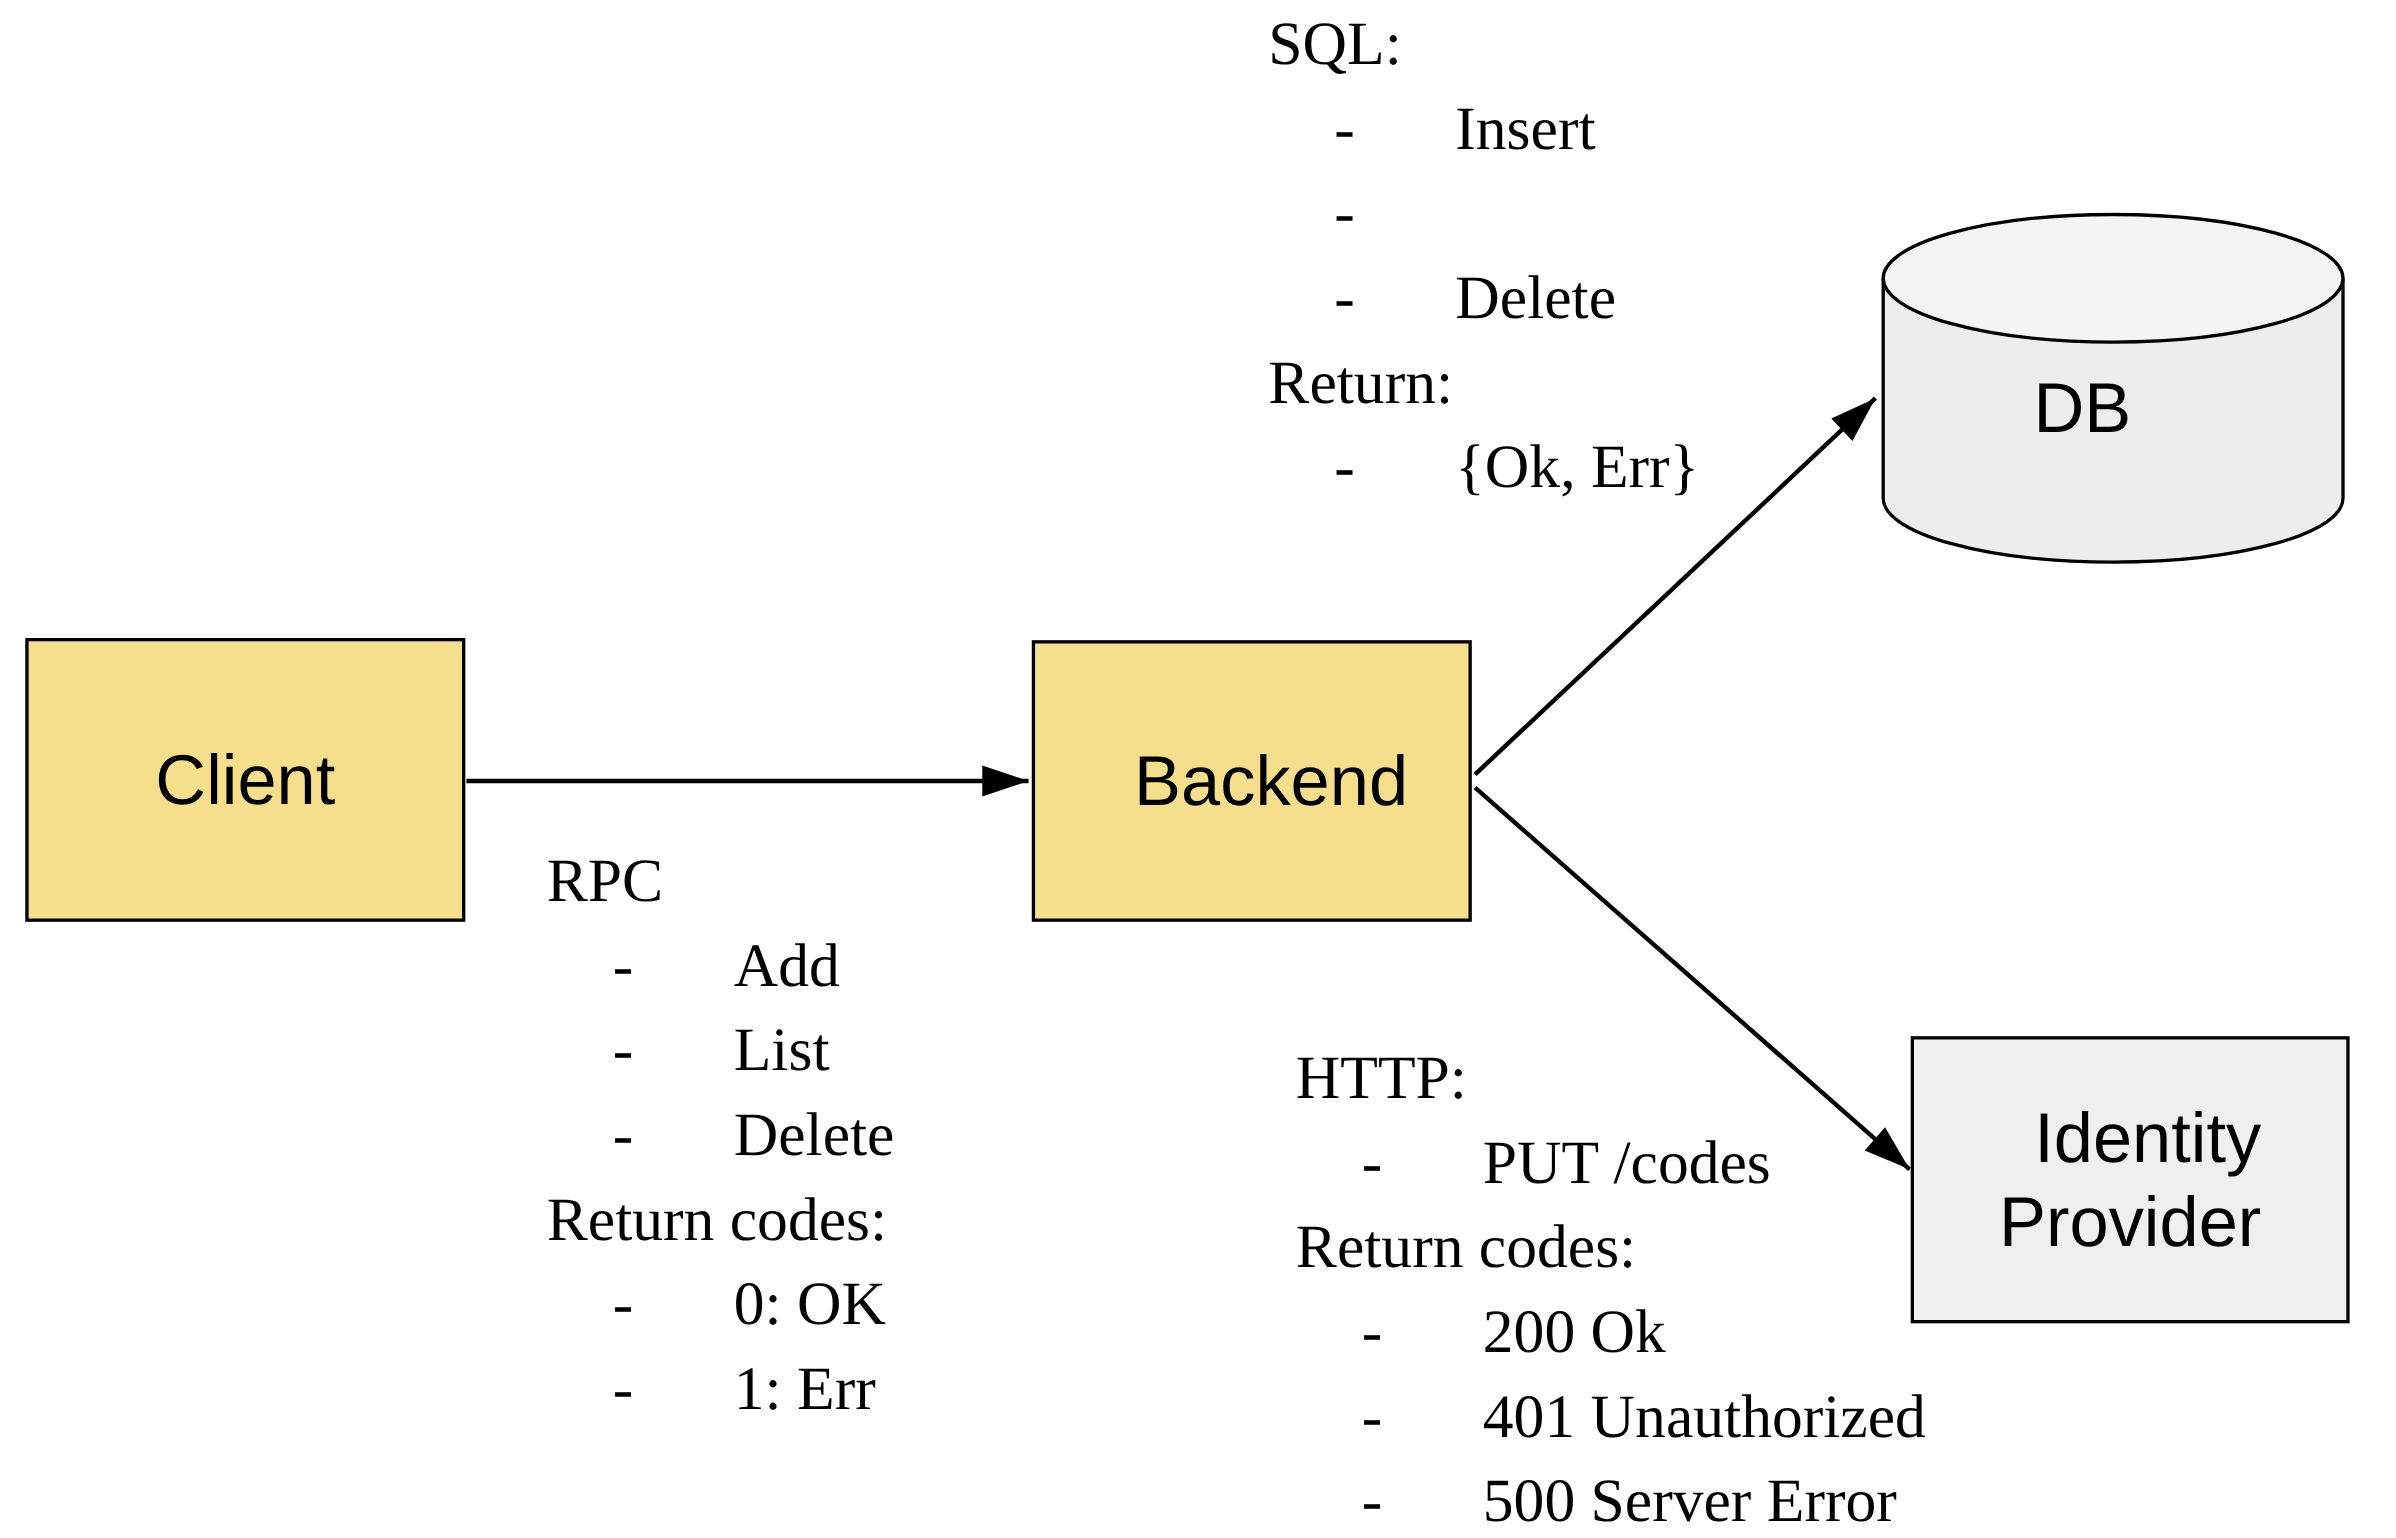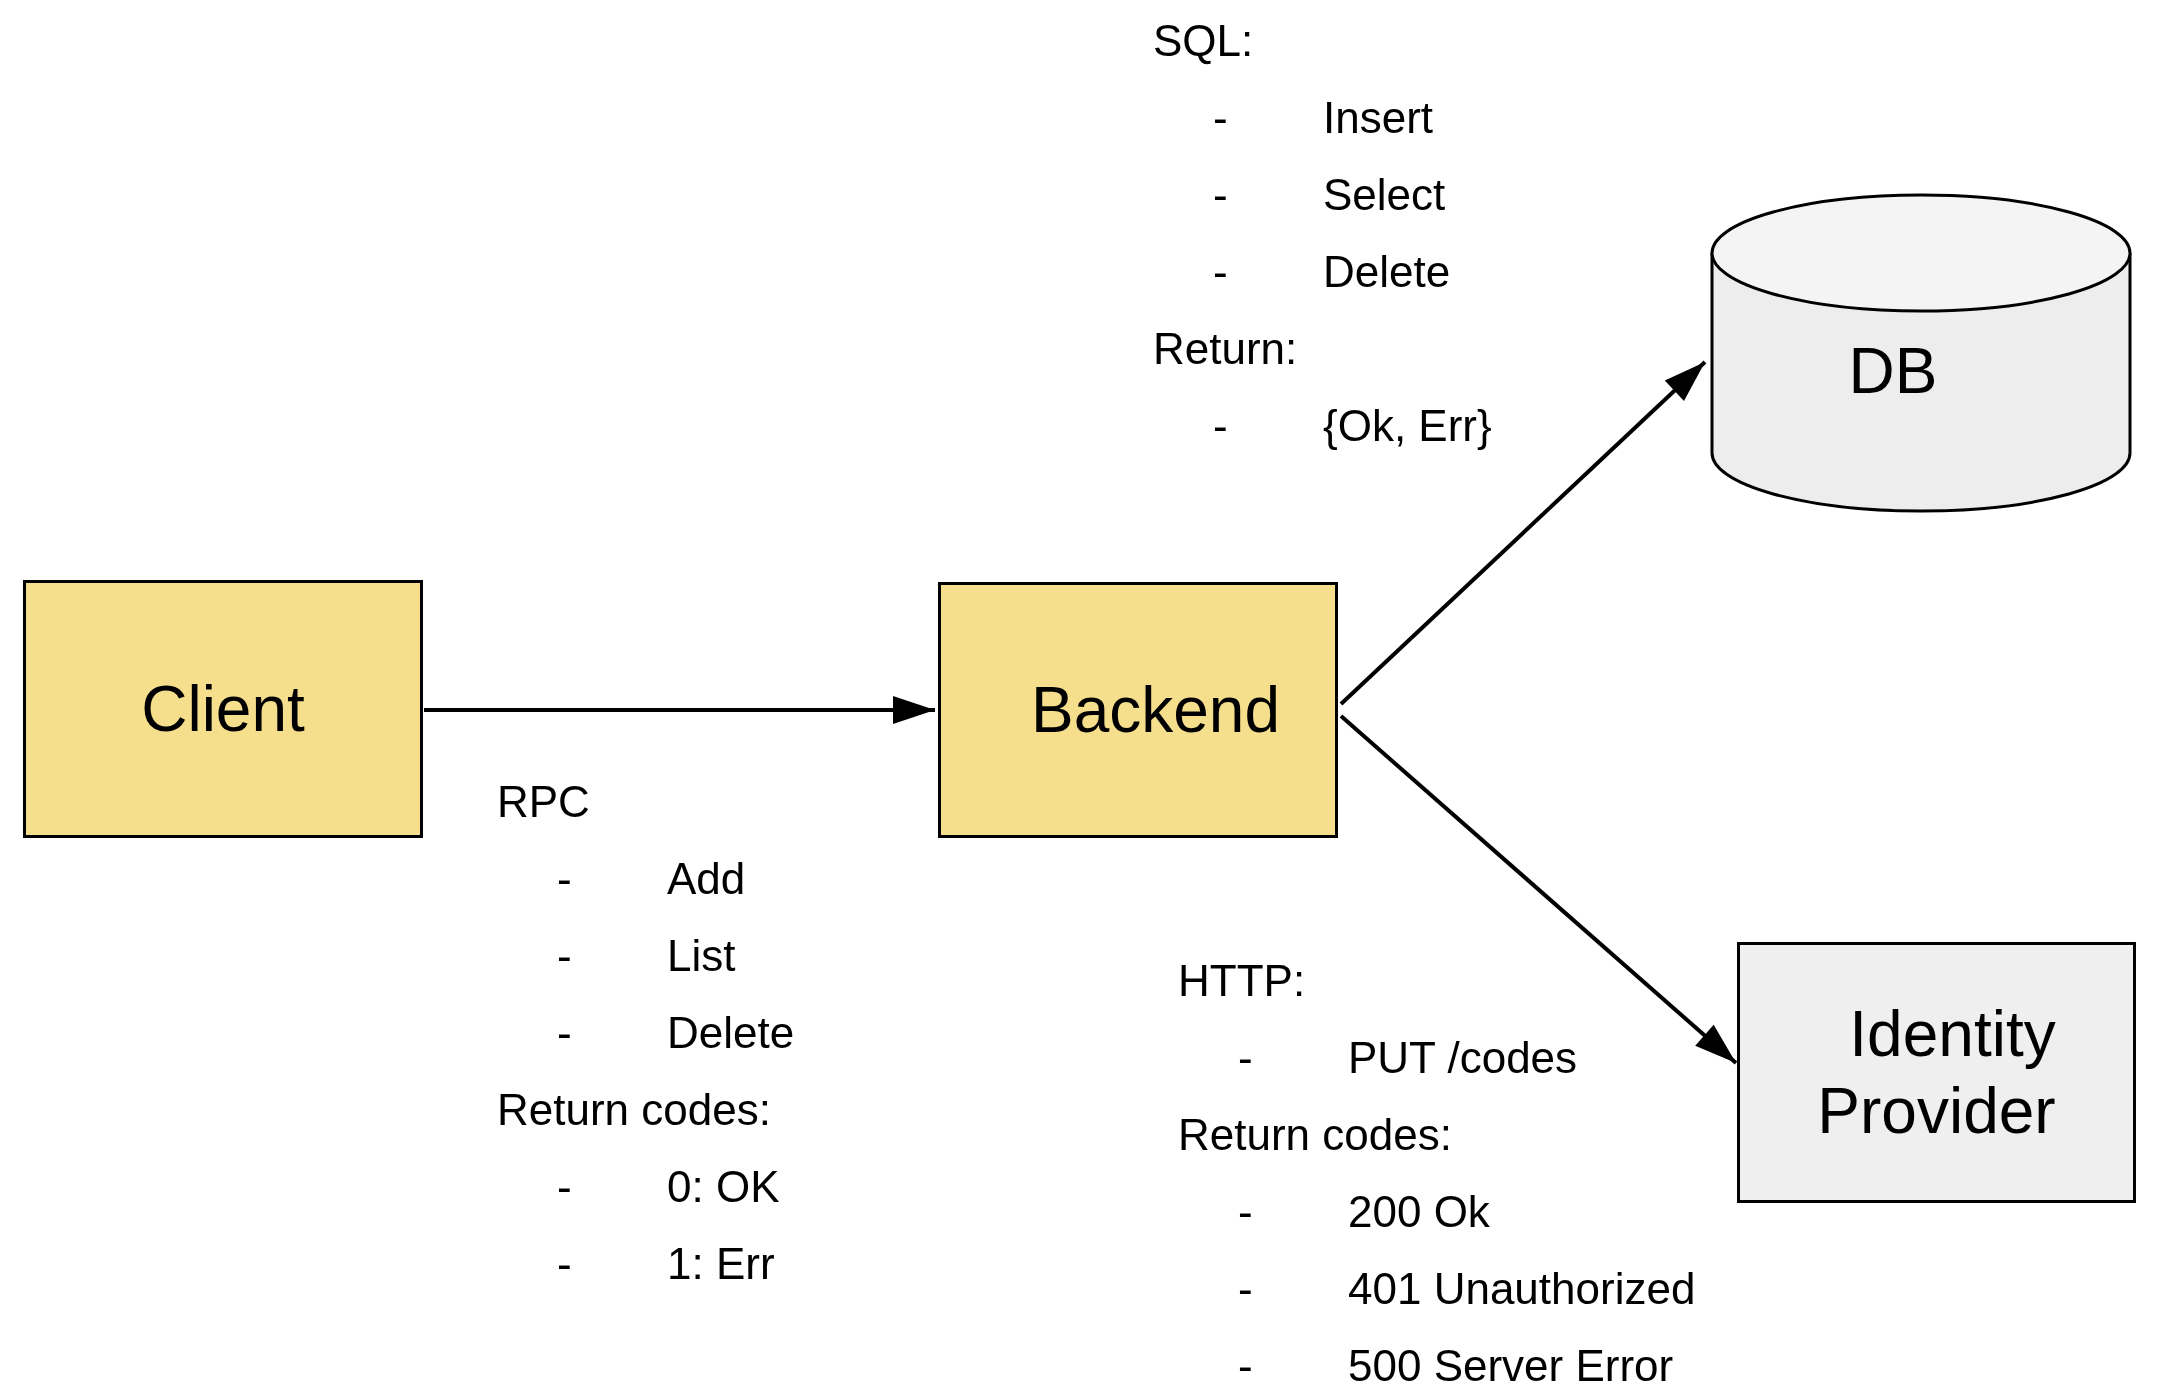--- a/index.html
+++ b/index.html
@@ -66,23 +66,24 @@
     position:absolute;
     left:0; top:140px;
     width:100%;
     text-align:center;
     font-size:64px;
     line-height:77px;
   }
 
   .annot{
     position:absolute;
-    font-size:44px;
+    font-size:56px;
     line-height:77px;
     white-space:nowrap;
+    font-family:Liberation Serif, serif;
   }
   #annot-sql{ left:1153px; top:2px; }
   #annot-rpc{ left:497px; top:763px; }
   #annot-http{ left:1178px; top:930px;margin-top:12px; }
   .row{ display:flex; }
   .row .dash{
     display:inline-block;
     box-sizing:content-box;
     padding-left:60px;
     width:110px;
@@ -131,21 +132,20 @@
   <div class="annot" id="annot-sql">
     <div class="row">
       <span>SQL:</span>
     </div>
     <div class="row">
       <span class="dash">-</span>
       <span>Insert</span>
     </div>
     <div class="row">
       <span class="dash">-</span>
-      <span>Select</span>
     </div>
     <div class="row">
       <span class="dash">-</span>
       <span>Delete</span>
     </div>
     <div class="row">
       <span>Return:</span>
     </div>
     <div class="row">
       <span class="dash">-</span>

